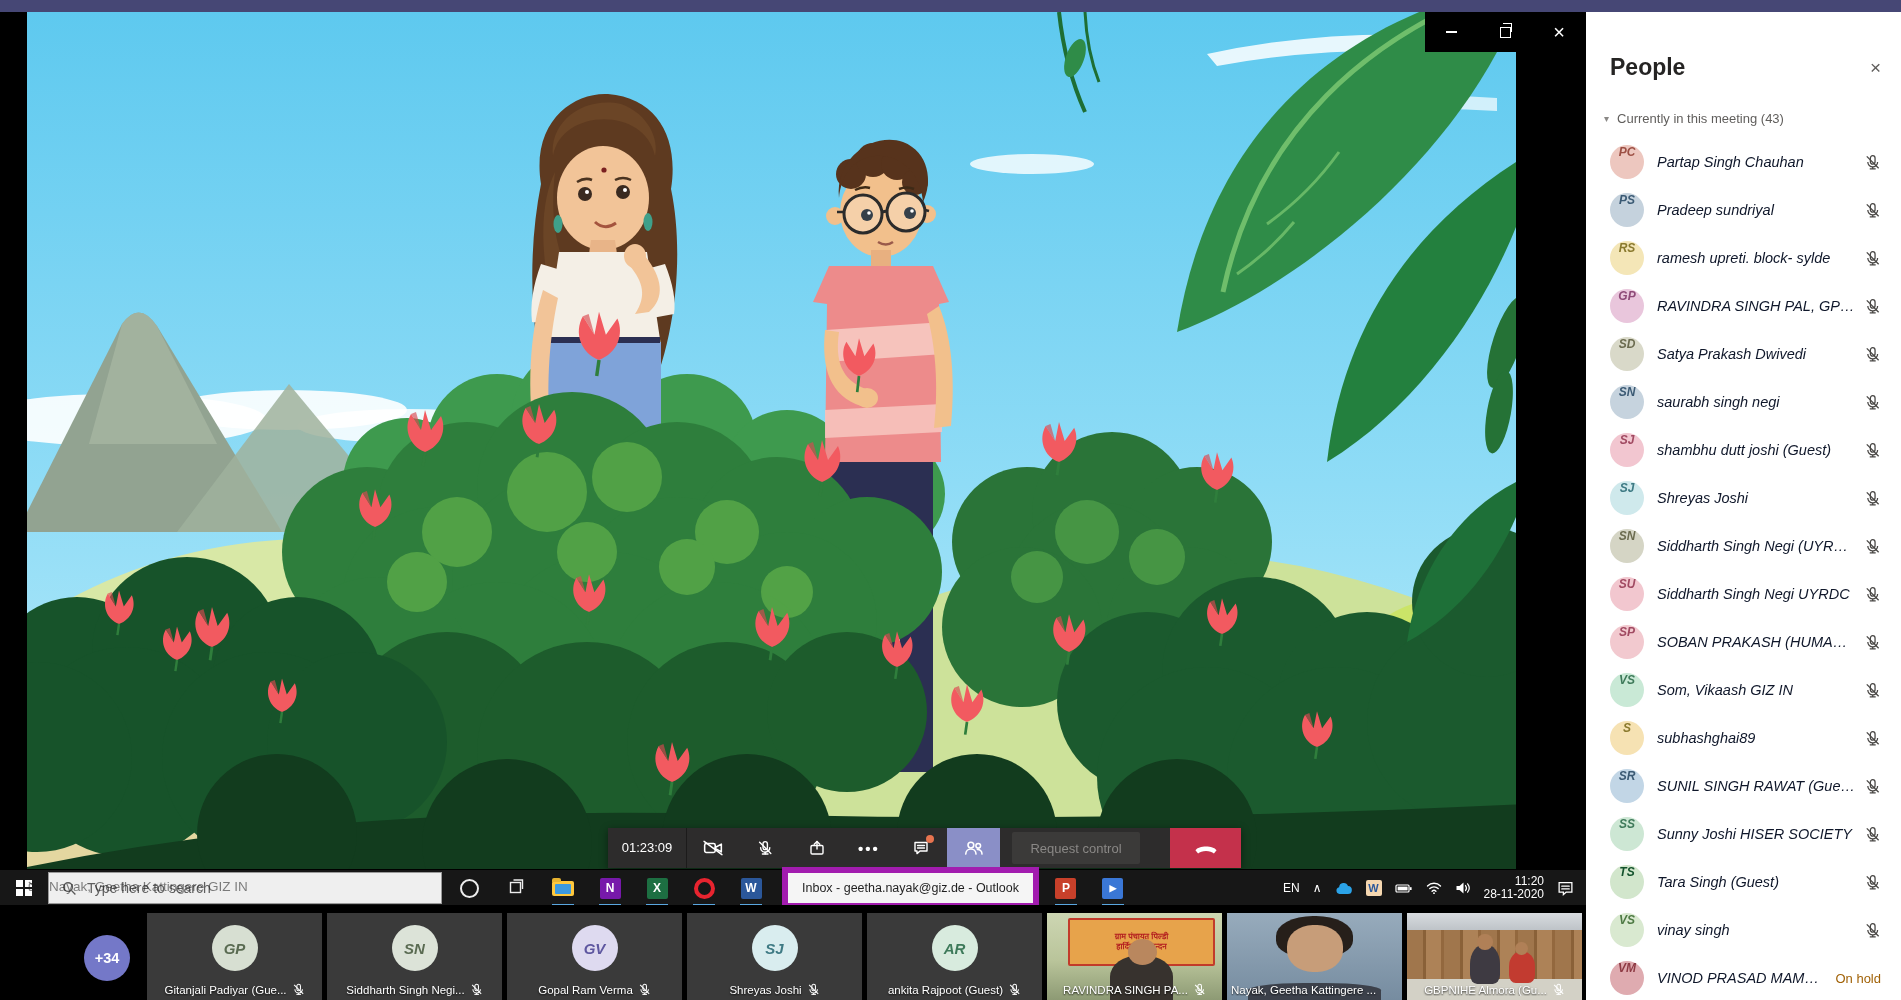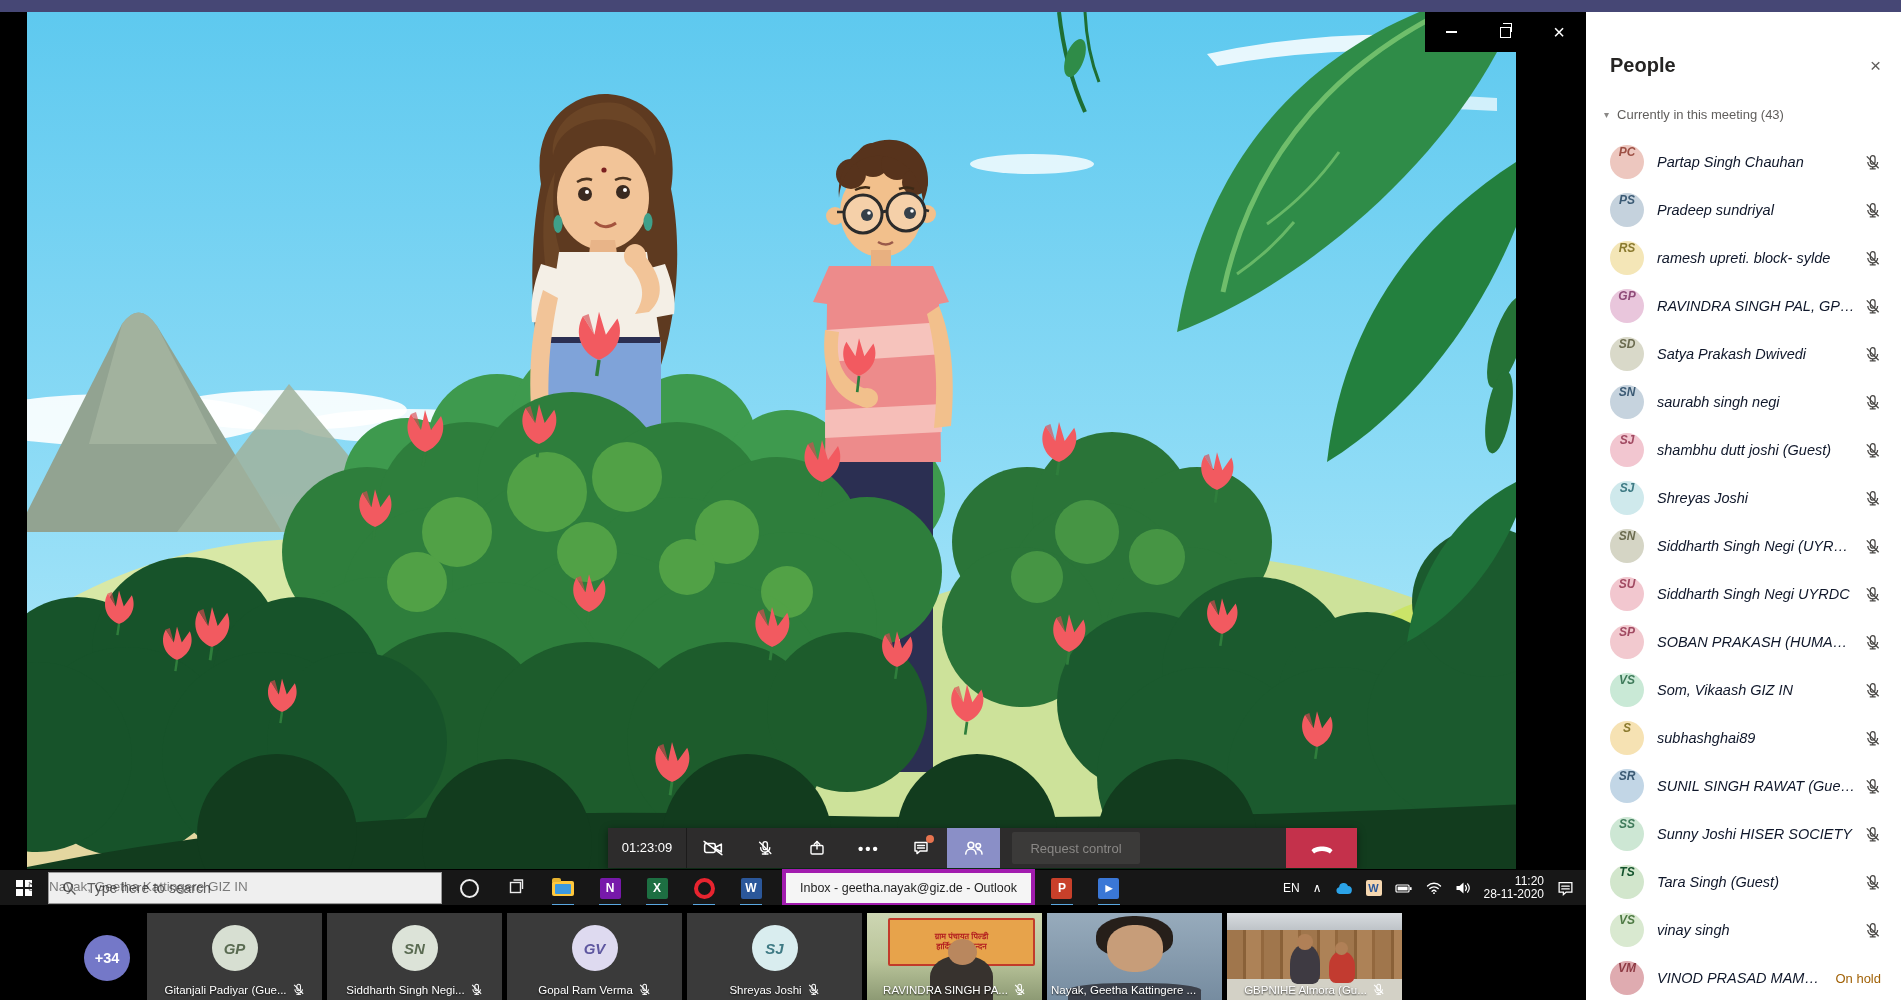--- a/index.html
+++ b/index.html
@@ -14,21 +14,21 @@
 
   
   #wincontrols{position:absolute;left:1425px;top:12px;width:161px;height:40px;background:#000;display:flex;z-index:9;}
   .wc{flex:1;display:flex;align-items:center;justify-content:center;color:#fff;}
   .wc-min i{display:block;width:11px;height:2px;background:#fff;}
   .wc-restore i{display:block;width:9px;height:9px;border:1.5px solid #fff;position:relative;}
   .wc-restore i::before{content:"";position:absolute;left:2px;top:-5px;width:8px;height:8px;border-top:1.5px solid #fff;border-right:1.5px solid #fff;}
   .wc-close{font-size:20px;line-height:20px;}
 
   
-  #toolbar{position:absolute;left:608px;top:828px;width:749px;height:40px;background:#2d2c2c;display:flex;align-items:center;z-index:6;box-shadow:0 2px 8px rgba(0,0,0,.45);}
+  #toolbar{position:absolute;left:608px;top:828px;width:633px;height:40px;background:#2d2c2c;display:flex;align-items:center;z-index:6;box-shadow:0 2px 8px rgba(0,0,0,.45);}
   .tb-timer{width:78px;text-align:center;color:#fff;font-size:13px;line-height:40px;border-right:1px solid #1c1b1b;}
   .tb-btn{width:52px;height:40px;display:flex;align-items:center;justify-content:center;color:#fff;position:relative;cursor:default;}
   .tb-btn svg{width:20px;height:16px;stroke:#fff;fill:none;stroke-width:1.4;stroke-linecap:round;stroke-linejoin:round;}
   .tb-more{color:#fff;font-size:15px;font-weight:bold;letter-spacing:2px;}
   .tb-dot{position:absolute;top:7px;right:13px;width:8px;height:8px;border-radius:50%;background:#E8744F;}
   .tb-people-active{background:#8A8FC7;width:53px;}
   .tb-request{margin-left:12px;width:128px;height:32px;background:#3b3a39;color:#8a8886;font-size:13px;display:flex;align-items:center;justify-content:center;border-radius:2px;}
   .tb-hangup{margin-left:auto;width:71px;height:40px;background:#C4314B;display:flex;align-items:center;justify-content:center;}
   .tb-hangup svg{width:24px;height:12px;fill:#fff;stroke:none;}
 
@@ -49,21 +49,21 @@
   .ic-folder{position:relative;width:22px;height:15px;background:#FFC83D;border-radius:2px;}
   .ic-folder::before{content:"";position:absolute;left:0;top:-3px;width:9px;height:4px;background:#E8B430;border-radius:2px 2px 0 0;}
   .ic-folder::after{content:"";position:absolute;left:3px;top:3px;right:3px;bottom:2px;background:#3B99E0;border-radius:1px;}
   .sq-icon{width:21px;height:21px;border-radius:2px;color:#fff;font-weight:bold;font-size:12px;display:flex;align-items:center;justify-content:center;}
   .ic-onenote{background:#7719AA;}
   .ic-excel{background:#1D6F42;}
   .ic-opera{width:13px;height:13px;border:4px solid #E8242F;border-radius:50%;}
   .ic-word{background:#2B579A;}
   .ic-ppt{background:#C8402A;}
   .ic-films{background:#3A77D6;font-size:9px;}
-  .tk-outlook{height:30px;margin-left:18px;padding:0 14px;background:#f5f5f5;border:4px solid #a21caf;display:flex;align-items:center;font-size:12.5px;color:#1f1f1f;white-space:nowrap;}
+  .tk-outlook{height:30px;margin-left:18px;padding:0 14px;background:#f5f5f5;border:6px solid #a21caf;display:flex;align-items:center;font-size:12.5px;color:#1f1f1f;white-space:nowrap;}
   .tk-tray{margin-left:auto;display:flex;align-items:center;gap:13px;padding-right:12px;color:#fff;font-size:12px;}
   .tk-tray svg{display:block;}
   .tray-w{width:16px;height:16px;background:#F5D7B0;color:#2B579A;font-weight:bold;font-size:11px;display:flex;align-items:center;justify-content:center;border-radius:2px;}
   .tk-clock{text-align:right;line-height:13.5px;font-size:12px;}
 
   
   #filmstrip{position:absolute;left:0;top:905px;width:1586px;height:95px;background:#000;z-index:6;}
   #overflow-badge{position:absolute;left:84px;top:30px;width:46px;height:46px;border-radius:50%;background:#7478C8;color:#fff;font-size:14.5px;font-weight:bold;display:flex;align-items:center;justify-content:center;}
   #tiles{position:absolute;left:147px;top:8px;display:flex;}
   .tile{position:relative;width:175px;height:87px;background:#3a3a3a;overflow:hidden;margin-right:5px;flex:none;}
@@ -88,21 +88,21 @@
   .scene-room .vfx.a{display:block;left:0;right:0;top:0;height:20%;background:linear-gradient(#D8DCDF,#BEC3C8);}
   .scene-room .vfx.b{display:block;left:0;right:0;bottom:0;height:24%;background:#D3D1C6;}
   .scene-room .vfx.c{display:block;left:36%;bottom:18%;width:17%;height:46%;background:#3E3A42;border-radius:50% 50% 24% 24%;}
   .scene-room .vfx.c::after{content:"";position:absolute;left:24%;top:-26%;width:52%;height:40%;background:#B08057;border-radius:50%;}
   .scene-room .vfx.d{display:block;left:58%;bottom:20%;width:15%;height:36%;background:#C23B30;border-radius:50% 50% 26% 26%;}
   .scene-room .vfx.d::after{content:"";position:absolute;left:26%;top:-30%;width:48%;height:42%;background:#B08057;border-radius:50%;}
 
   
   #people-panel{position:absolute;left:1586px;top:12px;width:315px;height:988px;background:#fff;z-index:7;}
   .pp-header{display:flex;align-items:center;padding:42px 20px 0 24px;}
-  .pp-title{font-size:20px;font-weight:bold;color:#252423;flex:1;}
+  .pp-title{font-size:23px;font-weight:bold;color:#252423;flex:1;}
   .pp-close{color:#605e5c;font-size:19px;line-height:19px;}
   .pp-section{display:flex;align-items:center;gap:8px;padding:30px 20px 0 18px;color:#605e5c;font-size:13px;}
   .pp-caret{font-size:10px;color:#8a8886;}
   #pp-list{position:absolute;left:0;top:126px;right:0;bottom:0;overflow:hidden;}
   .p-row{height:48px;display:flex;align-items:center;padding:0 20px 0 24px;}
   .p-avatar{width:34px;height:34px;border-radius:50%;display:flex;align-items:flex-start;justify-content:center;font-size:12px;font-weight:bold;margin-right:13px;flex:none;}
   .p-name{flex:1;font-size:14.5px;color:#0f172a;white-space:nowrap;overflow:hidden;text-overflow:ellipsis;font-style:italic;}
   .p-status{font-size:13px;color:#a16207;margin-left:12px;}
   .p-mic{width:17px;height:17px;stroke:#484644;fill:none;stroke-width:1.2;flex:none;margin-left:8px;}
 
@@ -605,20 +605,38 @@
             <i>SJ</i>
           </span>
           <div class="t-label">
             <span>Shreyas Joshi</span>
             <svg viewBox="0 0 16 16">
               <use href="#micoff"></use>
             </svg>
           </div>
         </div>
 
+        <div class="tile">
+          <div class="tile-backdrop">
+            
+            
+            
+            
+            
+          </div>
+          <span class="t-avatar" style="background-color: rgb(216, 235, 222); color: rgb(62, 122, 90);">
+            <i>AR</i>
+          </span>
+          <div class="t-label">
+            <span>ankita Rajpoot (Guest)</span>
+            <svg viewBox="0 0 16 16">
+              <use href="#micoff"></use>
+            </svg>
+          </div>
+        </div>
 
         <div class="tile">
           <div class="tile-backdrop scene-banner">
             <div class="banner">
               <div>ग्राम पंचायत पिल्डी</div>
               <div>हार्दिक अभिनन्दन</div>
             </div>
             <div class="vfx a"></div>
             <div class="vfx b"></div>
 

